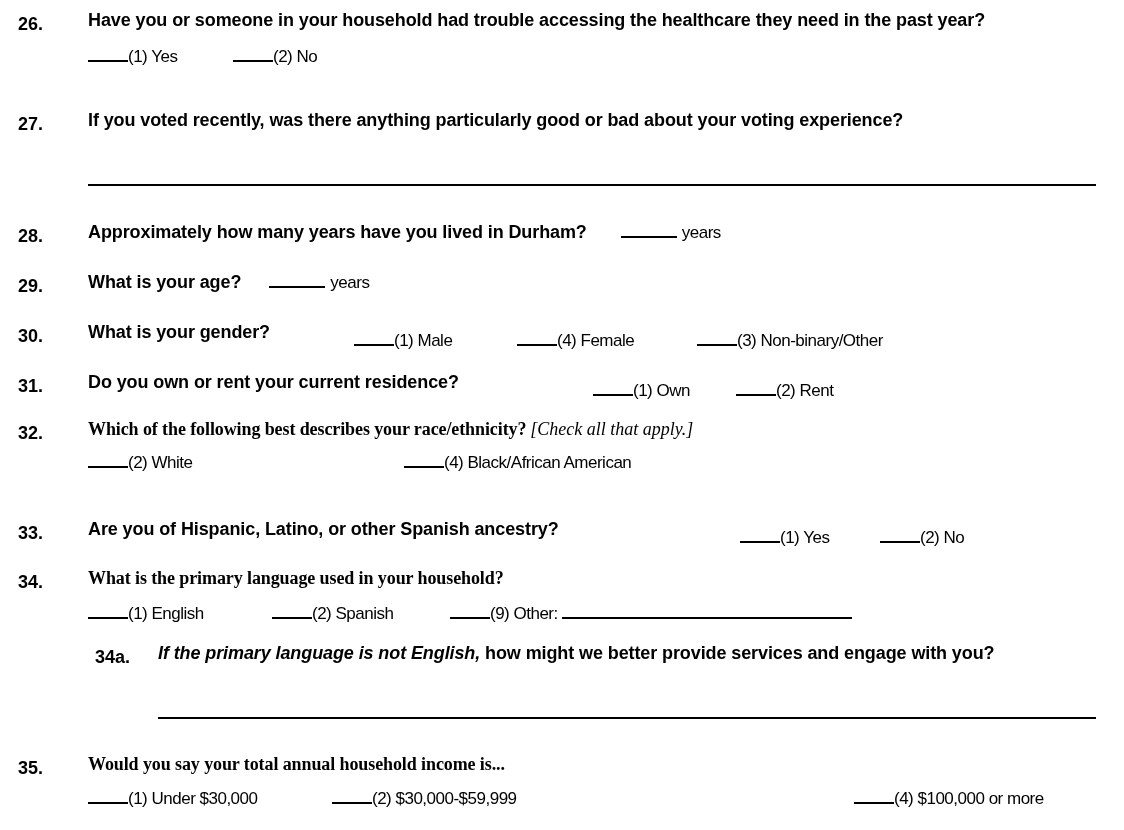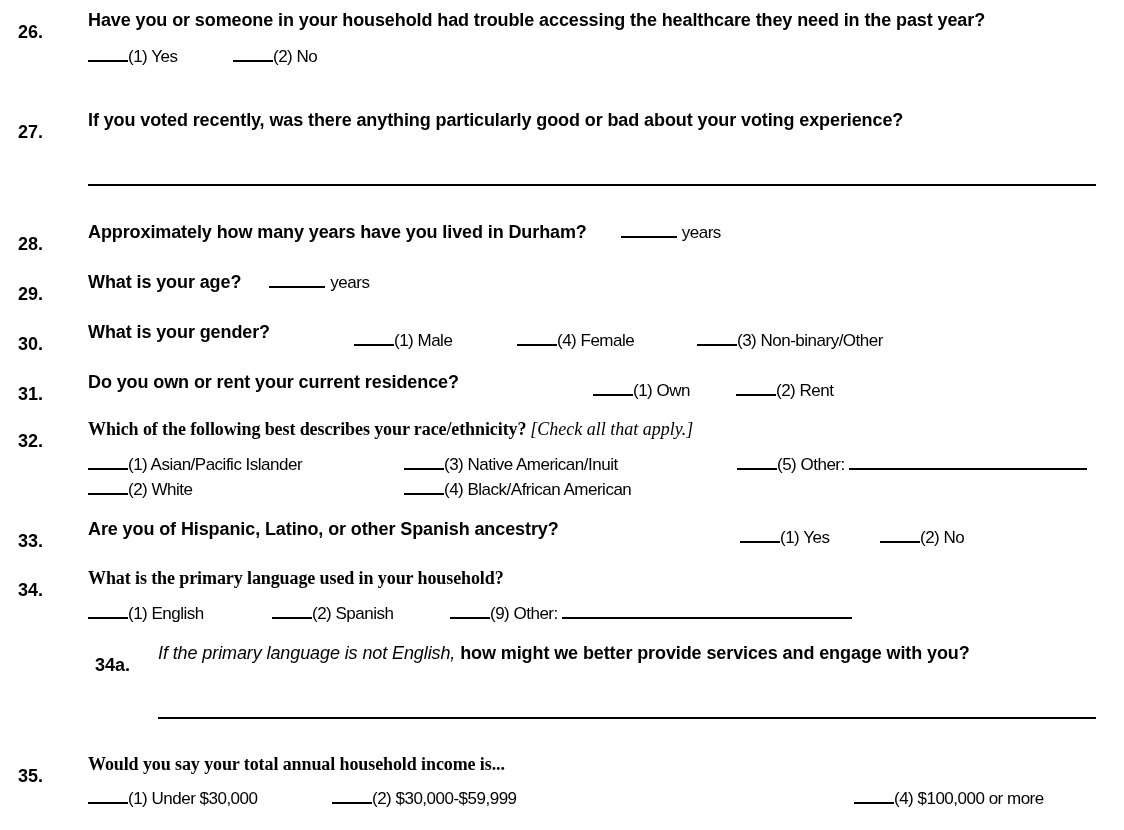--- a/index.html
+++ b/index.html
@@ -6,30 +6,30 @@
   .page{
     position:relative;
     width:1124px;height:830px;
     background:#ffffff;
     color:#000;
     font-family:"Liberation Sans","DejaVu Sans",sans-serif;
     overflow:hidden;
   }
   .q{position:absolute;left:18px;width:1078px;}
   .qnum{
-    position:absolute;left:0;top:12px;width:70px;
+    position:absolute;left:0;top:4px;width:70px;
     font-weight:bold;font-size:18px;line-height:24px;
   }
   .qbody{margin-left:70px;position:relative;}
   .qtext{
     font-weight:bold;font-size:18px;line-height:24px;letter-spacing:-0.1px;
   }
   .just{text-align:justify;text-align-last:left;}
   .qnote{font-style:italic;font-weight:normal;font-size:18px;line-height:24px;}
-  .lead{font-weight:normal;font-style:italic;margin-top:36px;}
+  .lead{font-weight:bold;font-style:italic;margin-top:36px;}
   .row{position:relative;height:25px;line-height:25px;white-space:nowrap;}
   .opt{position:absolute;top:8px;white-space:nowrap;}
   .ans{font-size:17px;letter-spacing:-0.5px;}
   .blank{
     display:inline-block;height:0;border-bottom:2px solid #000;
     vertical-align:baseline;
   }
   .w40{width:40px;}
   .w56{width:56px;}
   .answer-line{position:absolute;height:0;border-bottom:2px solid #000;}
@@ -100,25 +100,20 @@
     </div>
   </div>
 
   <div class="q" style="top:417px">
     <div class="qnum">32.</div>
     <div class="qbody">
       <div class="titleline">
         <span class="qtext">Which of the following best describes your race/ethnicity?</span>
         <span class="qnote">[Check all that apply.]</span>
       </div>
-      <div class="row" style="margin-top:2px">
-        <span class="opt" style="left:0"><span class="blank w40"></span><span class="ans">(1) Asian/Pacific Islander</span></span>
-        <span class="opt" style="left:316px"><span class="blank w40"></span><span class="ans">(3) Native American/Inuit</span></span>
-        <span class="opt" style="left:649px"><span class="blank w40"></span><span class="ans">(5) Other:</span><span class="blank" style="width:238px;margin-left:4px"></span></span>
-      </div>
       <div class="row">
         <span class="opt" style="left:0"><span class="blank w40"></span><span class="ans">(2) White</span></span>
         <span class="opt" style="left:316px"><span class="blank w40"></span><span class="ans">(4) Black/African American</span></span>
       </div>
     </div>
   </div>
 
   <div class="q" style="top:517px">
     <div class="qnum">33.</div>
     <div class="qbody">

